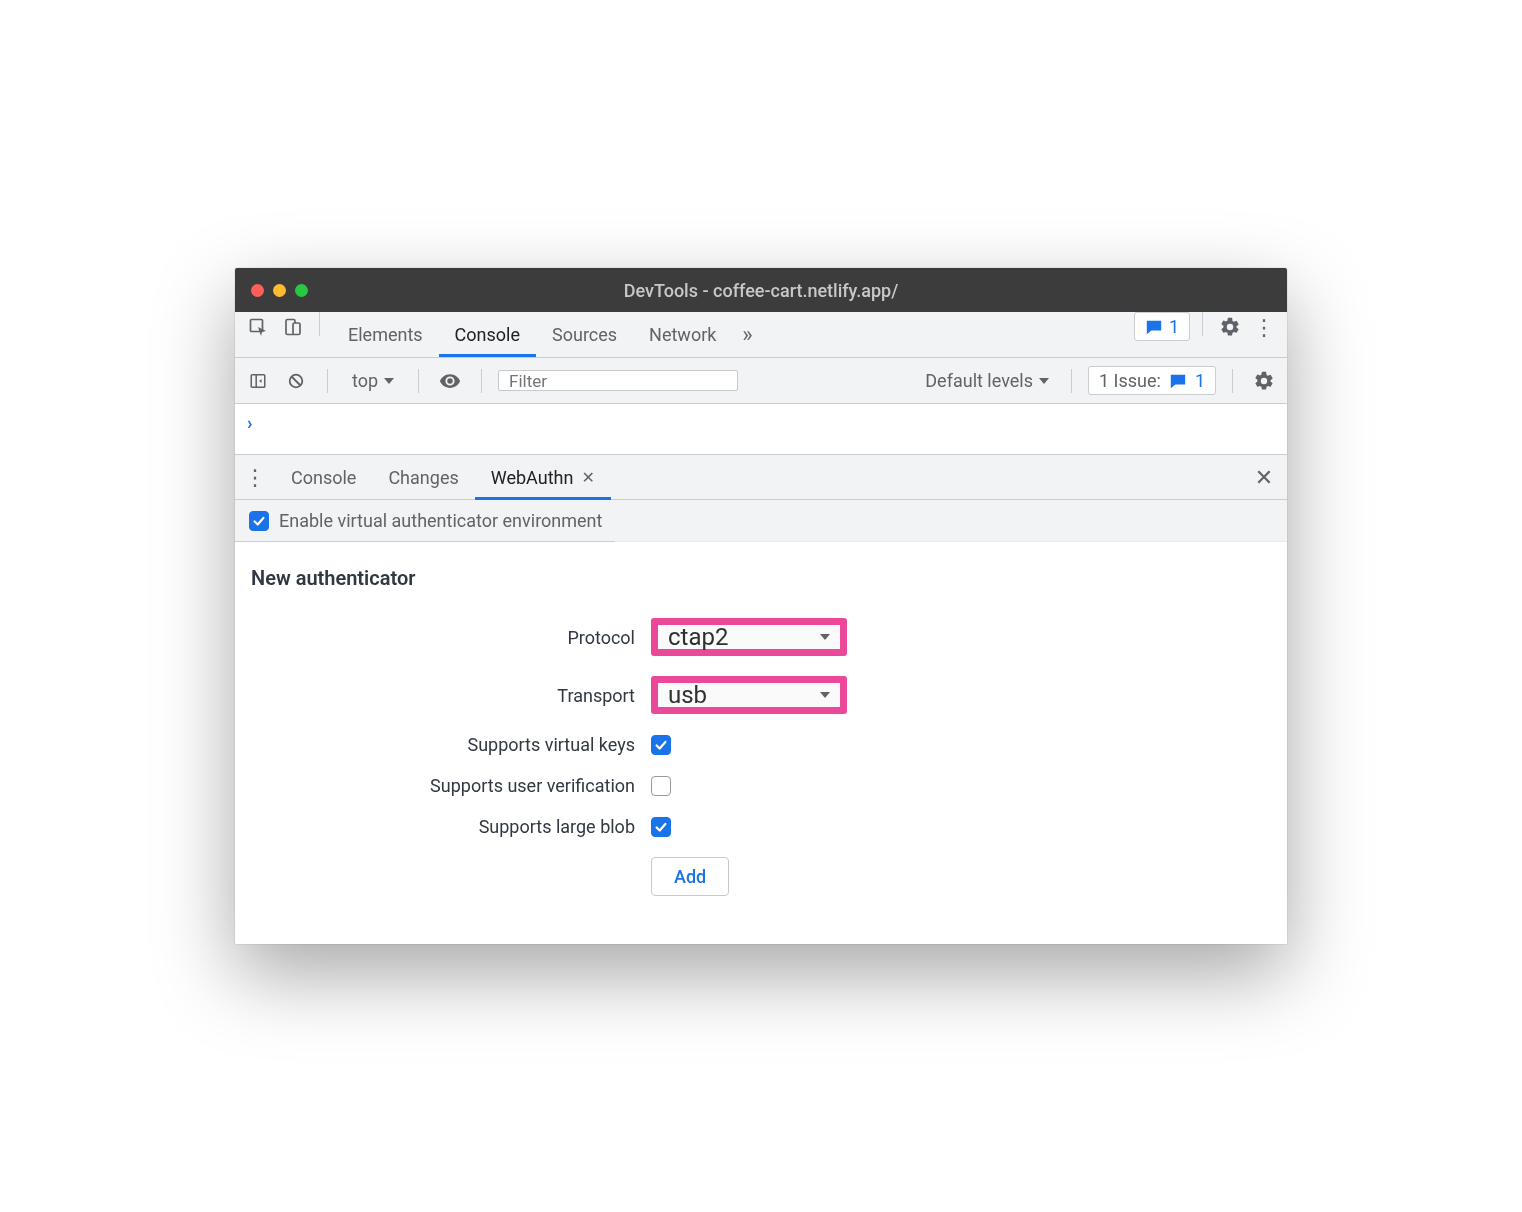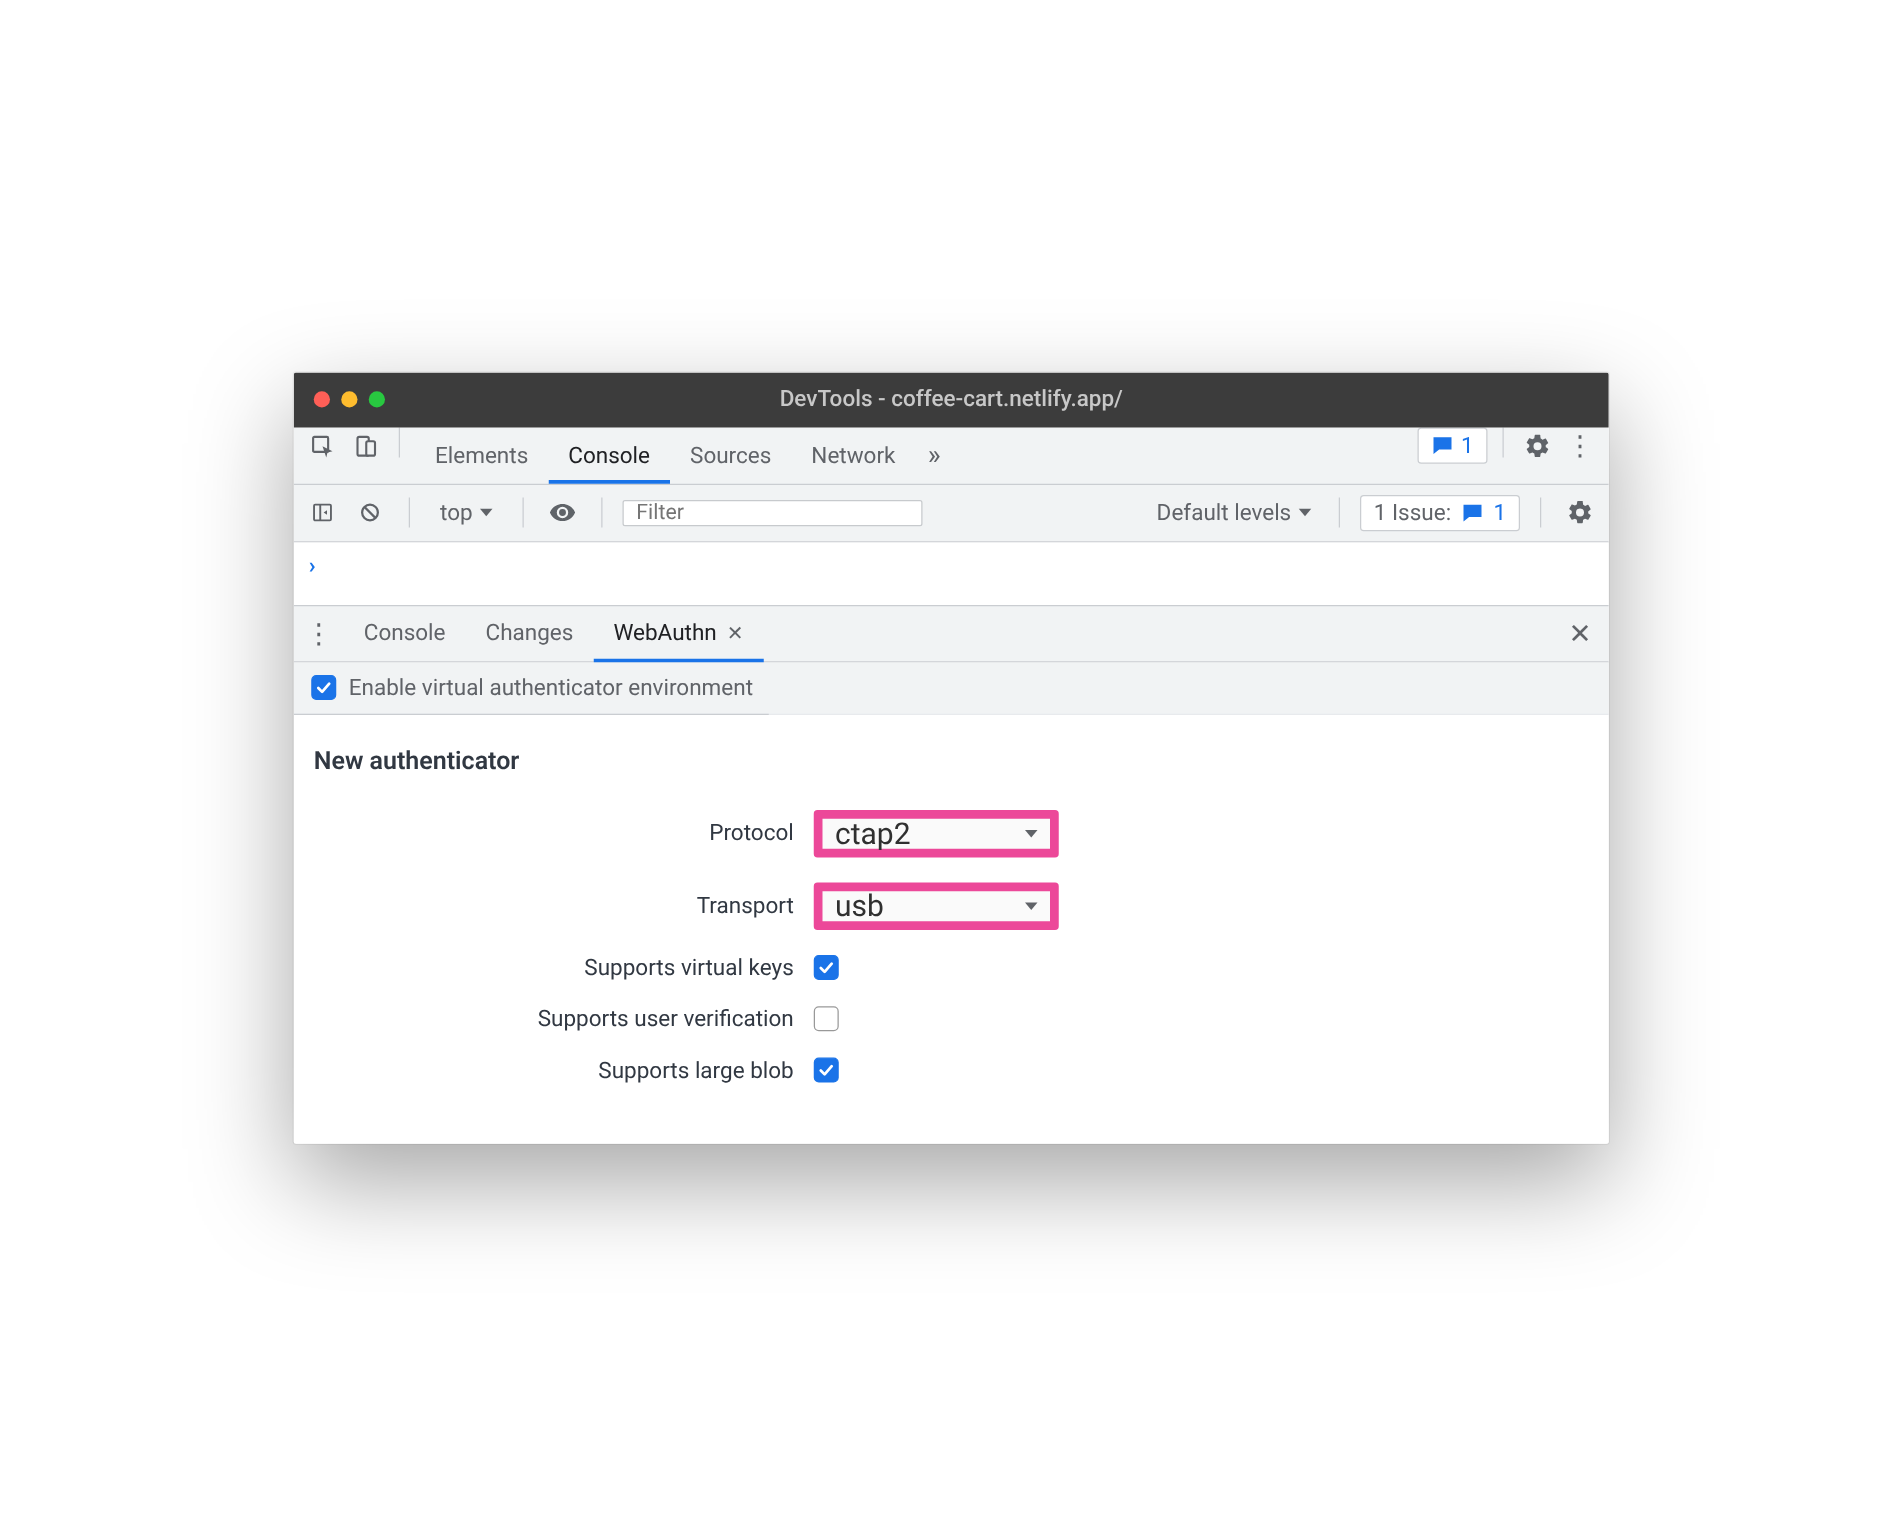--- a/index.html
+++ b/index.html
@@ -206,15 +206,19 @@
 
     <div class="form-row">
       <div class="form-label">Supports large blob</div>
       <div class="cb checked">
         <svg viewBox="0 0 16 16" fill="none" stroke="#fff" stroke-width="2.5" stroke-linecap="round" stroke-linejoin="round">
             <path d="M3 8.5 L6.5 12 L13 4.5"></path>
           </svg>
       </div>
     </div>
 
+    <div class="form-row">
+      <div class="form-label"></div>
+      <button class="btn-add">Add</button>
+    </div>
   </div>
 
 </div>
 
 </body></html>

